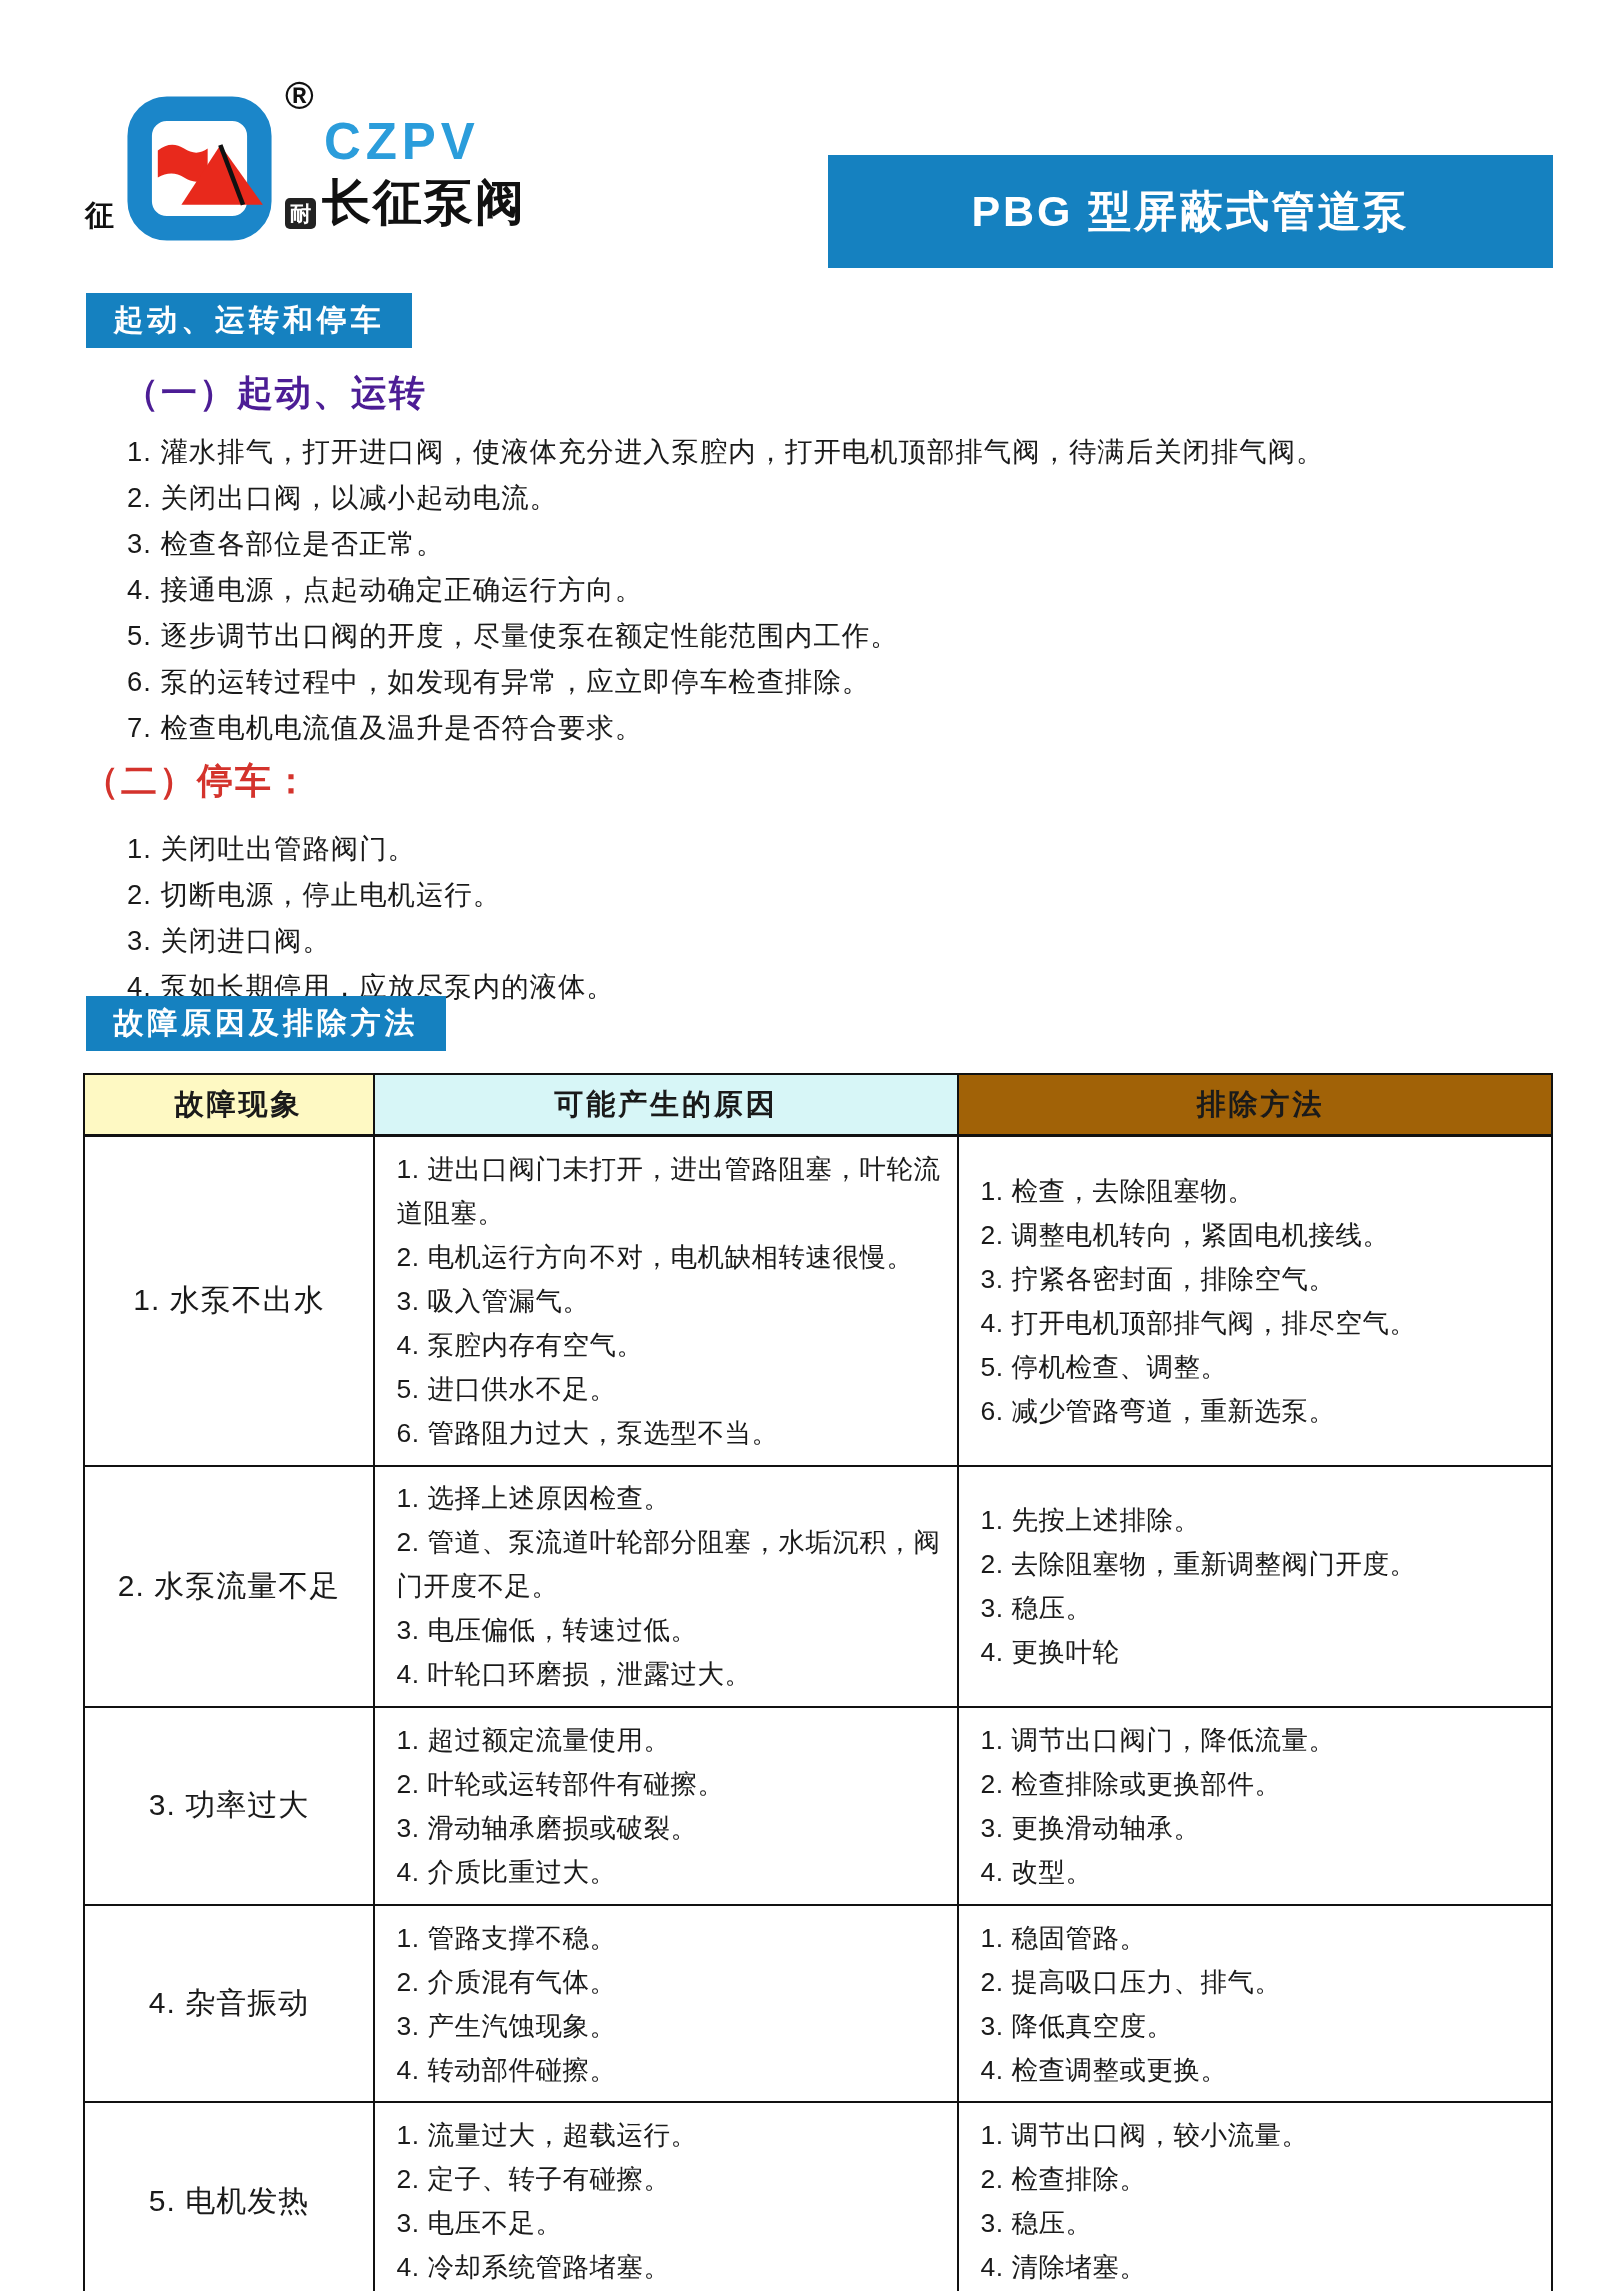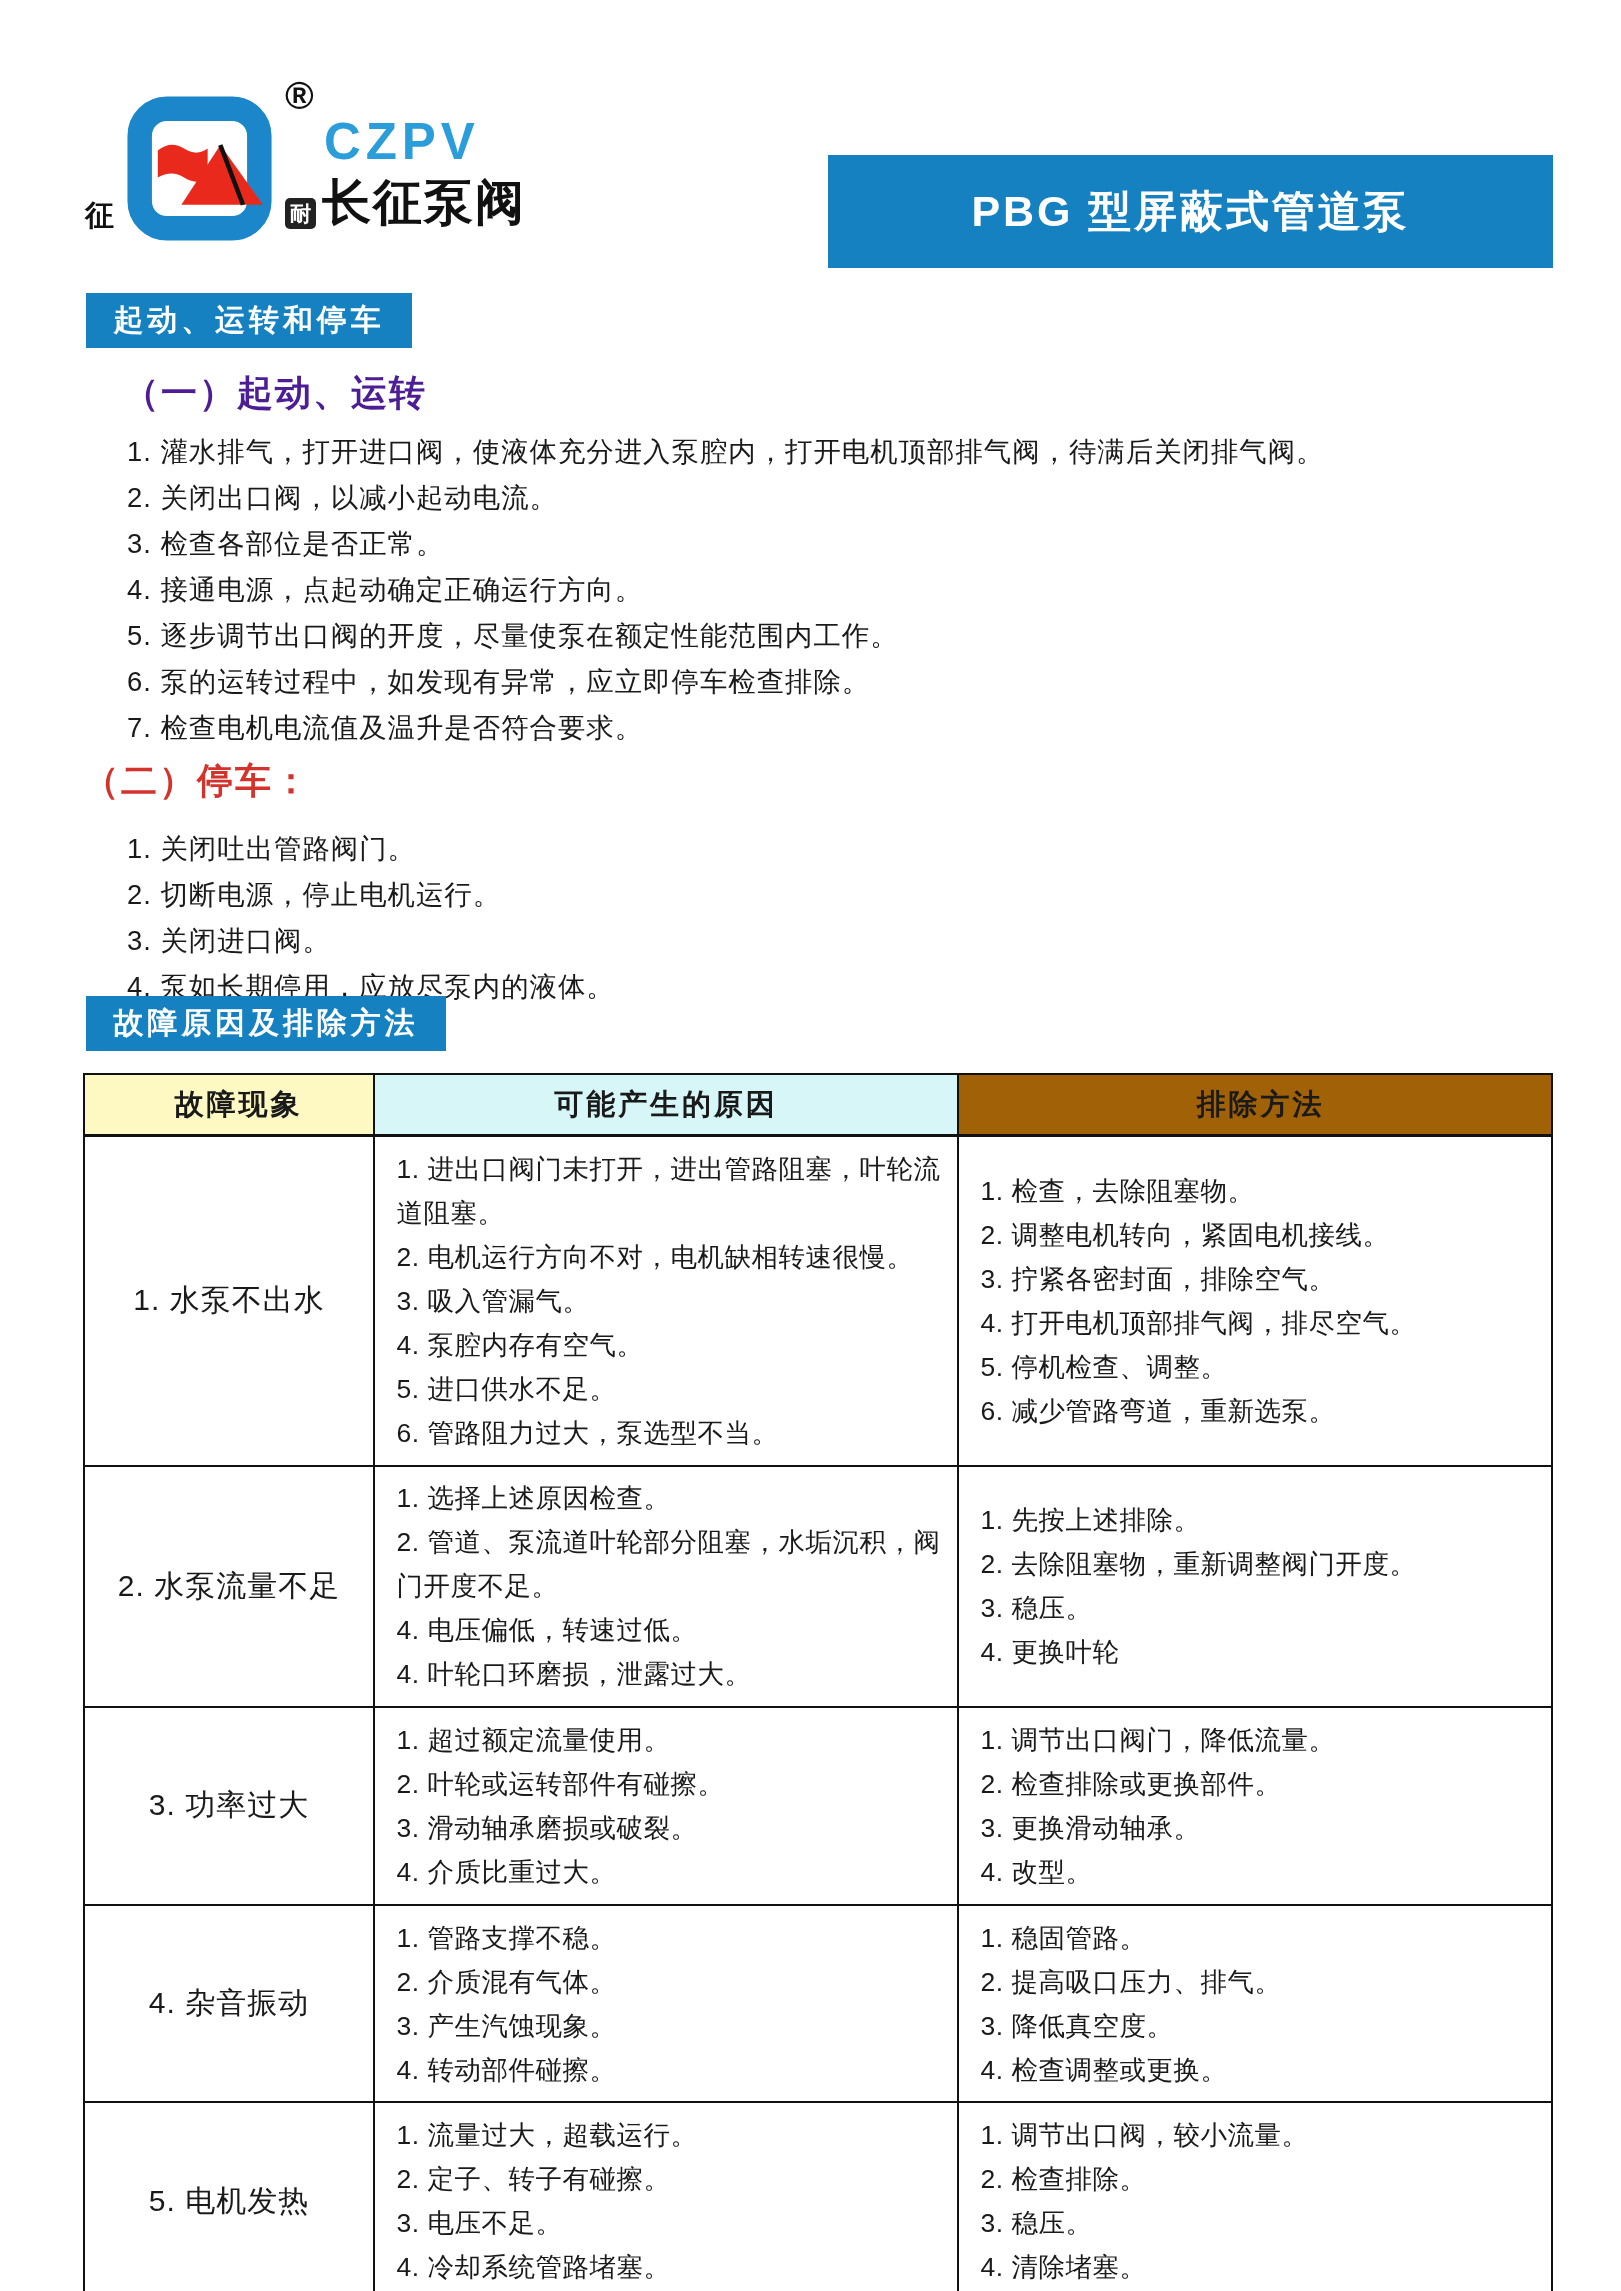--- a/index.html
+++ b/index.html
@@ -136,21 +136,21 @@
             <div class="cell-line">4. 打开电机顶部排气阀，排尽空气。</div>
             <div class="cell-line">5. 停机检查、调整。</div>
             <div class="cell-line">6. 减少管路弯道，重新选泵。</div>
           </td>
         </tr>
         <tr>
           <td class="c1">2. 水泵流量不足</td>
           <td class="c2">
             <div class="cell-line">1. 选择上述原因检查。</div>
             <div class="cell-line">2. 管道、泵流道叶轮部分阻塞，水垢沉积，阀门开度不足。</div>
-            <div class="cell-line">4. 电压偏低，转速过低。</div>
+            <div class="cell-line">3. 电压偏低，转速过低。</div>
             <div class="cell-line">4. 叶轮口环磨损，泄露过大。</div>
           </td>
           <td class="c3">
             <div class="cell-line">1. 先按上述排除。</div>
             <div class="cell-line">2. 去除阻塞物，重新调整阀门开度。</div>
             <div class="cell-line">3. 稳压。</div>
             <div class="cell-line">4. 更换叶轮</div>
           </td>
         </tr>
         <tr>

